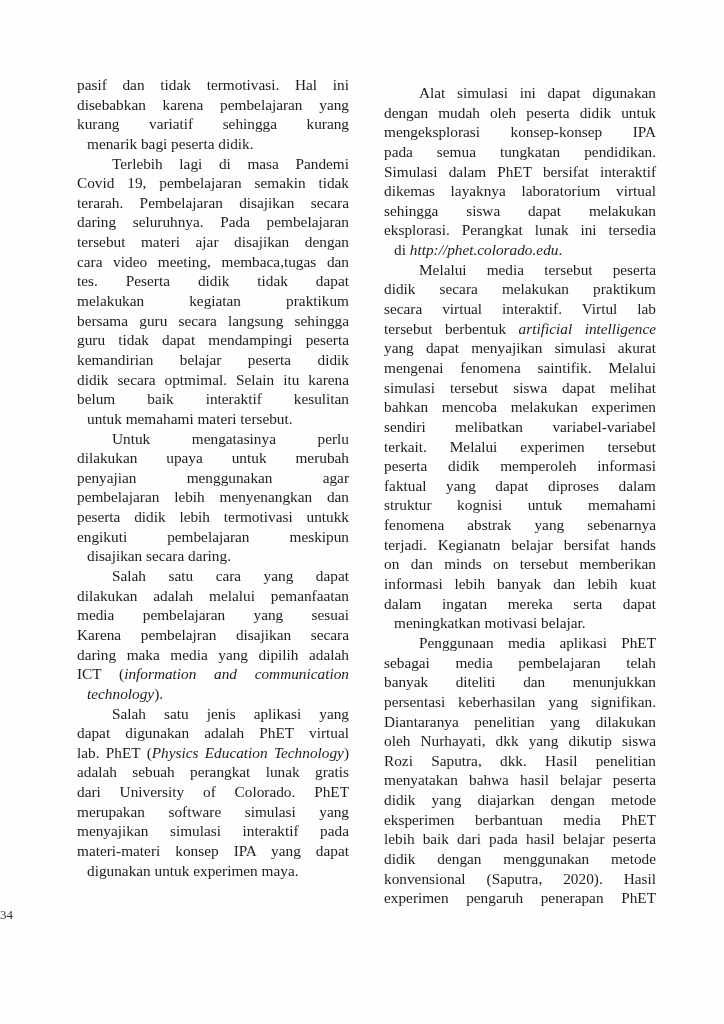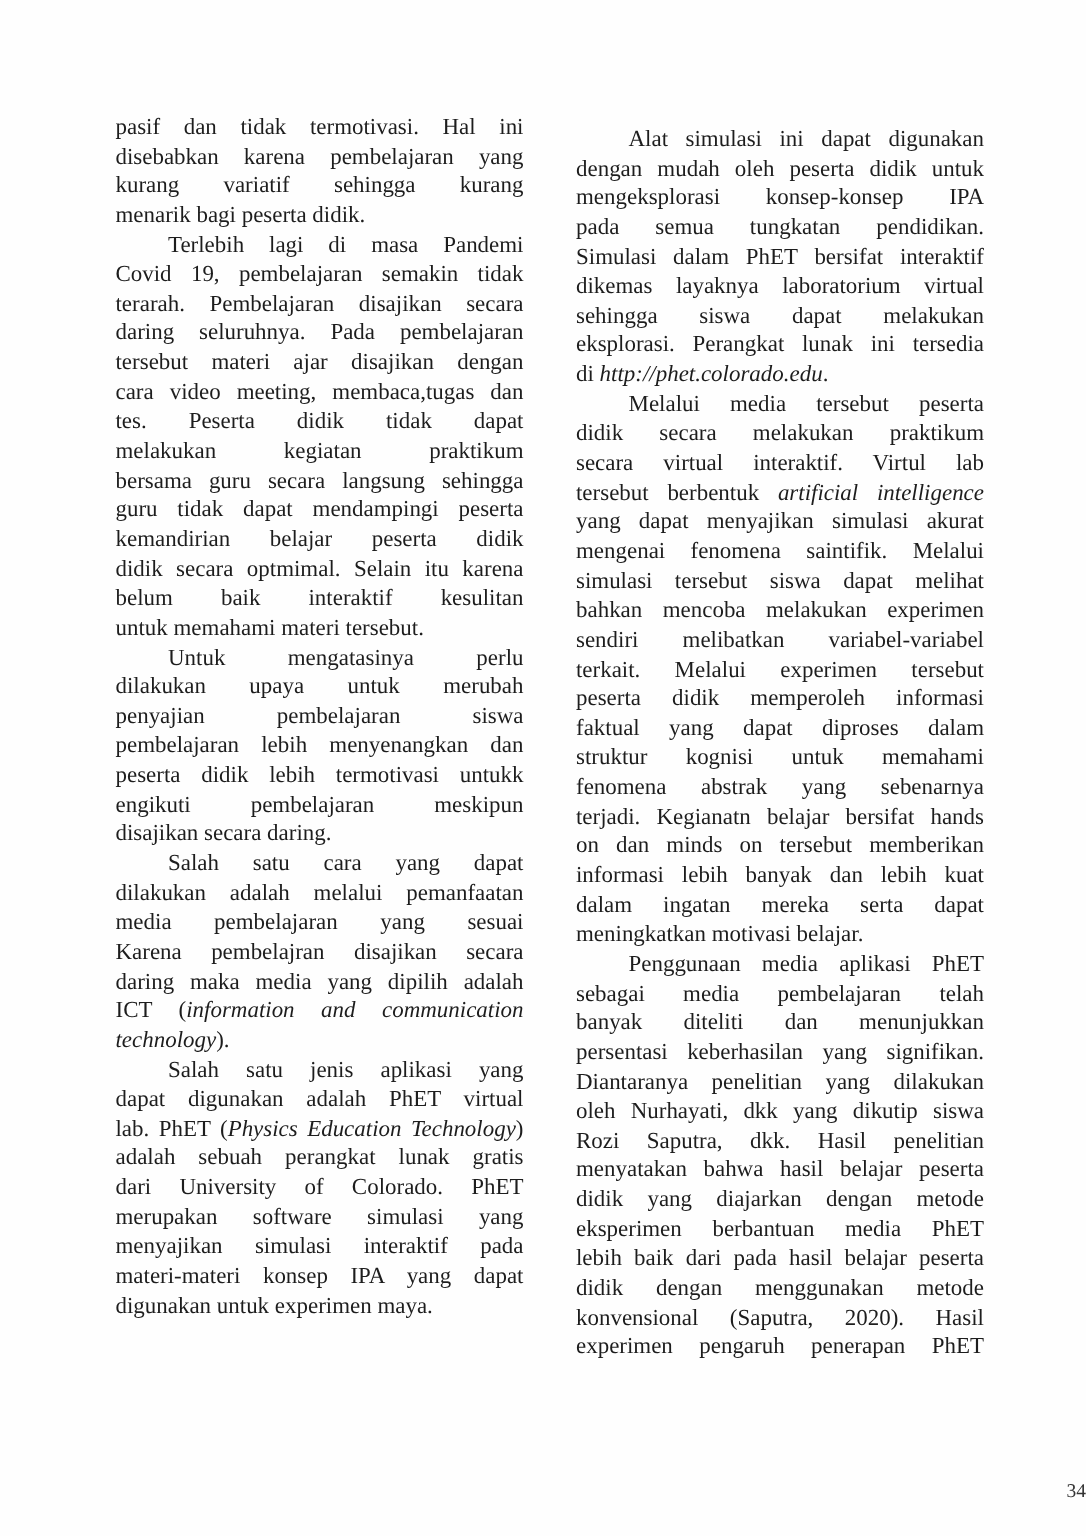--- a/index.html
+++ b/index.html
@@ -4,25 +4,25 @@
 <style>
   html, body { margin: 0; padding: 0; background: #ffffff; }
   body { width: 724px; height: 1024px; position: relative; overflow: hidden; }
   .page { position: absolute; left: 0; top: 0; width: 724px; height: 1024px; background: #fefefe; padding-left: 39px; }
   .col { position: absolute; top: 75px; width: 272px;
          font-family: "Liberation Serif", "DejaVu Serif", serif;
          font-size: 15.3px; line-height: 19.65px; color: #1d1d1d; }
   .col-left { left: 77px; }
   .col-right { left: 384px; }
   .line { display: block; height: 19.65px; white-space: nowrap; text-align: justify; text-align-last: justify; }
-  .line.last { text-align-last: left; }
+  .line.last { text-align-last: left; margin-left: 10px; }
   .line.indent { padding-left: 35px; }
   .gap { display: block; height: 19.65px; }
   i { font-style: italic; }
-  .page-number { position: absolute; left: 0; width: 724px; top: 986px; text-align: right;
+  .page-number { position: absolute; left: 0; width: 724px; top: 907px; text-align: left;
                  font-family: "Liberation Serif", "DejaVu Serif", serif; font-size: 13px; color: #333; }
 </style>
 </head>
 <body>
 
 <div class="page">
 
   <div class="col col-left">
 
     <div>
@@ -45,21 +45,21 @@
       <span class="line">guru tidak dapat mendampingi peserta</span>
       <span class="line">kemandirian belajar peserta didik</span>
       <span class="line">didik secara optmimal. Selain itu karena</span>
       <span class="line">belum baik interaktif kesulitan</span>
       <span class="line last">untuk memahami materi tersebut.</span>
     </div>
 
     <div>
       <span class="line indent">Untuk mengatasinya perlu</span>
       <span class="line">dilakukan upaya untuk merubah</span>
-      <span class="line">penyajian pembelajaran siswa</span>
+      <span class="line">penyajian menggunakan agar</span>
       <span class="line">pembelajaran lebih menyenangkan dan</span>
       <span class="line">peserta didik lebih termotivasi untukk</span>
       <span class="line">engikuti pembelajaran meskipun</span>
       <span class="line last">disajikan secara daring.</span>
     </div>
 
     <div>
       <span class="line indent">Salah satu cara yang dapat</span>
       <span class="line">dilakukan adalah melalui pemanfaatan</span>
       <span class="line">media pembelajaran yang sesuai</span>

